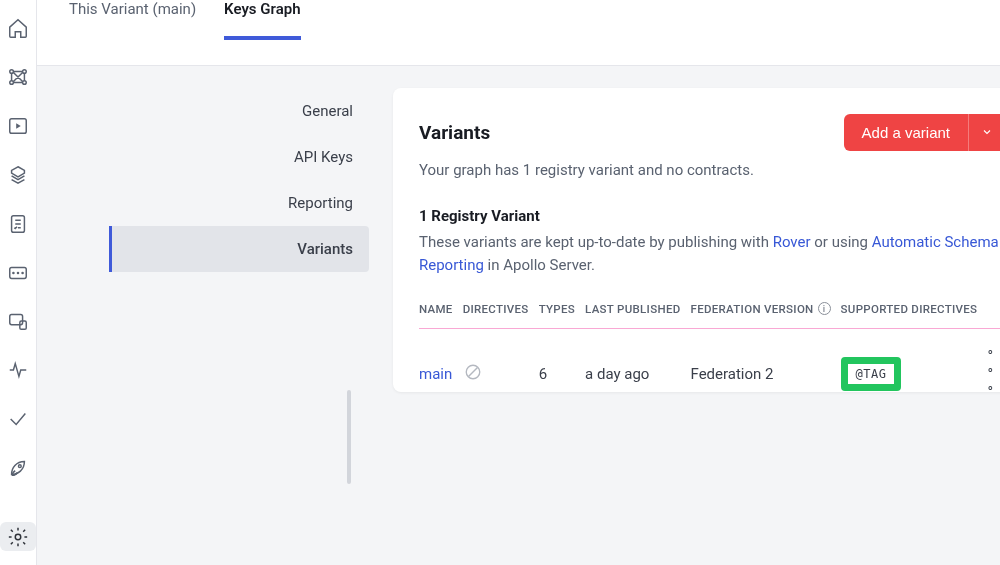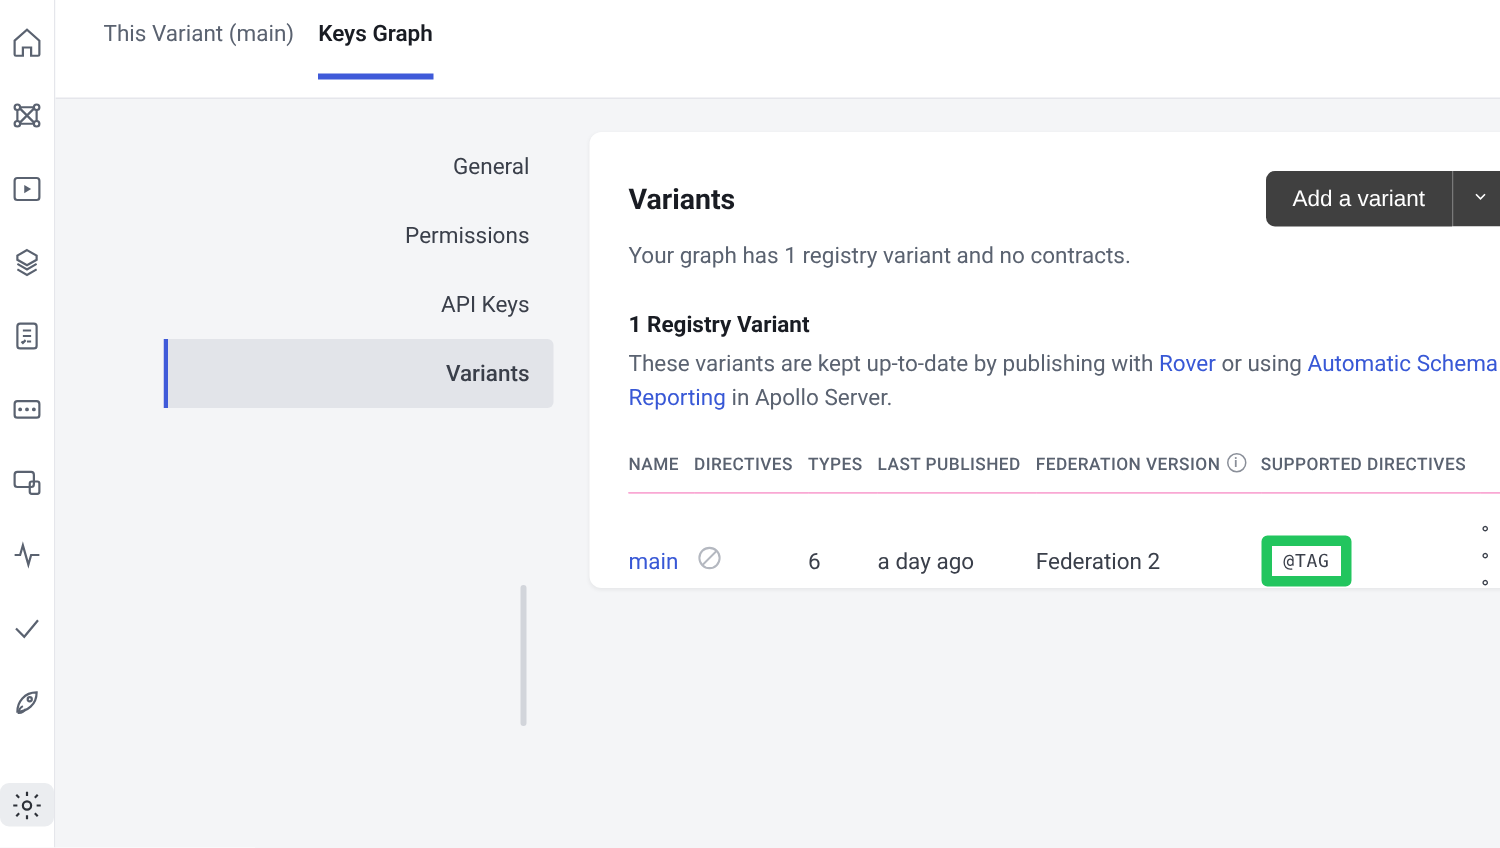--- a/index.html
+++ b/index.html
@@ -58,23 +58,23 @@
     gap: 32px;
   }
   .page-title {
     font-size: 30px;
     font-weight: 700;
     color: #191c23;
     padding-bottom: 18px;
   }
   .tabs {
     display: flex;
-    gap: 16px;
+    gap: 28px;
     align-self: stretch;
-    align-items: center;
+    align-items: flex-start;
   }
   .tab {
     font-size: 15px;
     color: #5a6270;
     padding-bottom: 18px;
     border-bottom: 4px solid transparent;
     cursor: pointer;
   }
   .tab.active {
     color: #191c23;
@@ -132,21 +132,21 @@
   }
   .panel-title {
     font-size: 19px;
     font-weight: 700;
     color: #191c23;
   }
   .btn-group {
     display: flex;
   }
   .btn {
-    background: #404040;
+    background: #ef4444;
     color: #fff;
     font-size: 15px;
     font-weight: 500;
     border: none;
     padding: 10px 18px;
     cursor: pointer;
     display: flex;
     align-items: center;
   }
   .btn.primary { border-radius: 6px 0 0 6px; }
@@ -333,22 +333,22 @@
     <div class="tabs">
       <div class="tab">This Variant (main)</div>
       <div class="tab active">Keys Graph</div>
     </div>
   </div>
 
   <div class="body">
 
     <div class="sidenav">
       <div class="sidenav-item">General</div>
-      <div class="sidenav-item">Permissions</div>
       <div class="sidenav-item">API Keys</div>
+      <div class="sidenav-item">Reporting</div>
       <div class="sidenav-item active">Variants</div>
     </div>
 
     <div class="panel">
 
       <div class="panel-header">
         <div class="panel-title">Variants</div>
         <div class="btn-group">
           <button class="btn primary">Add a variant</button>
           <button class="btn caret">

